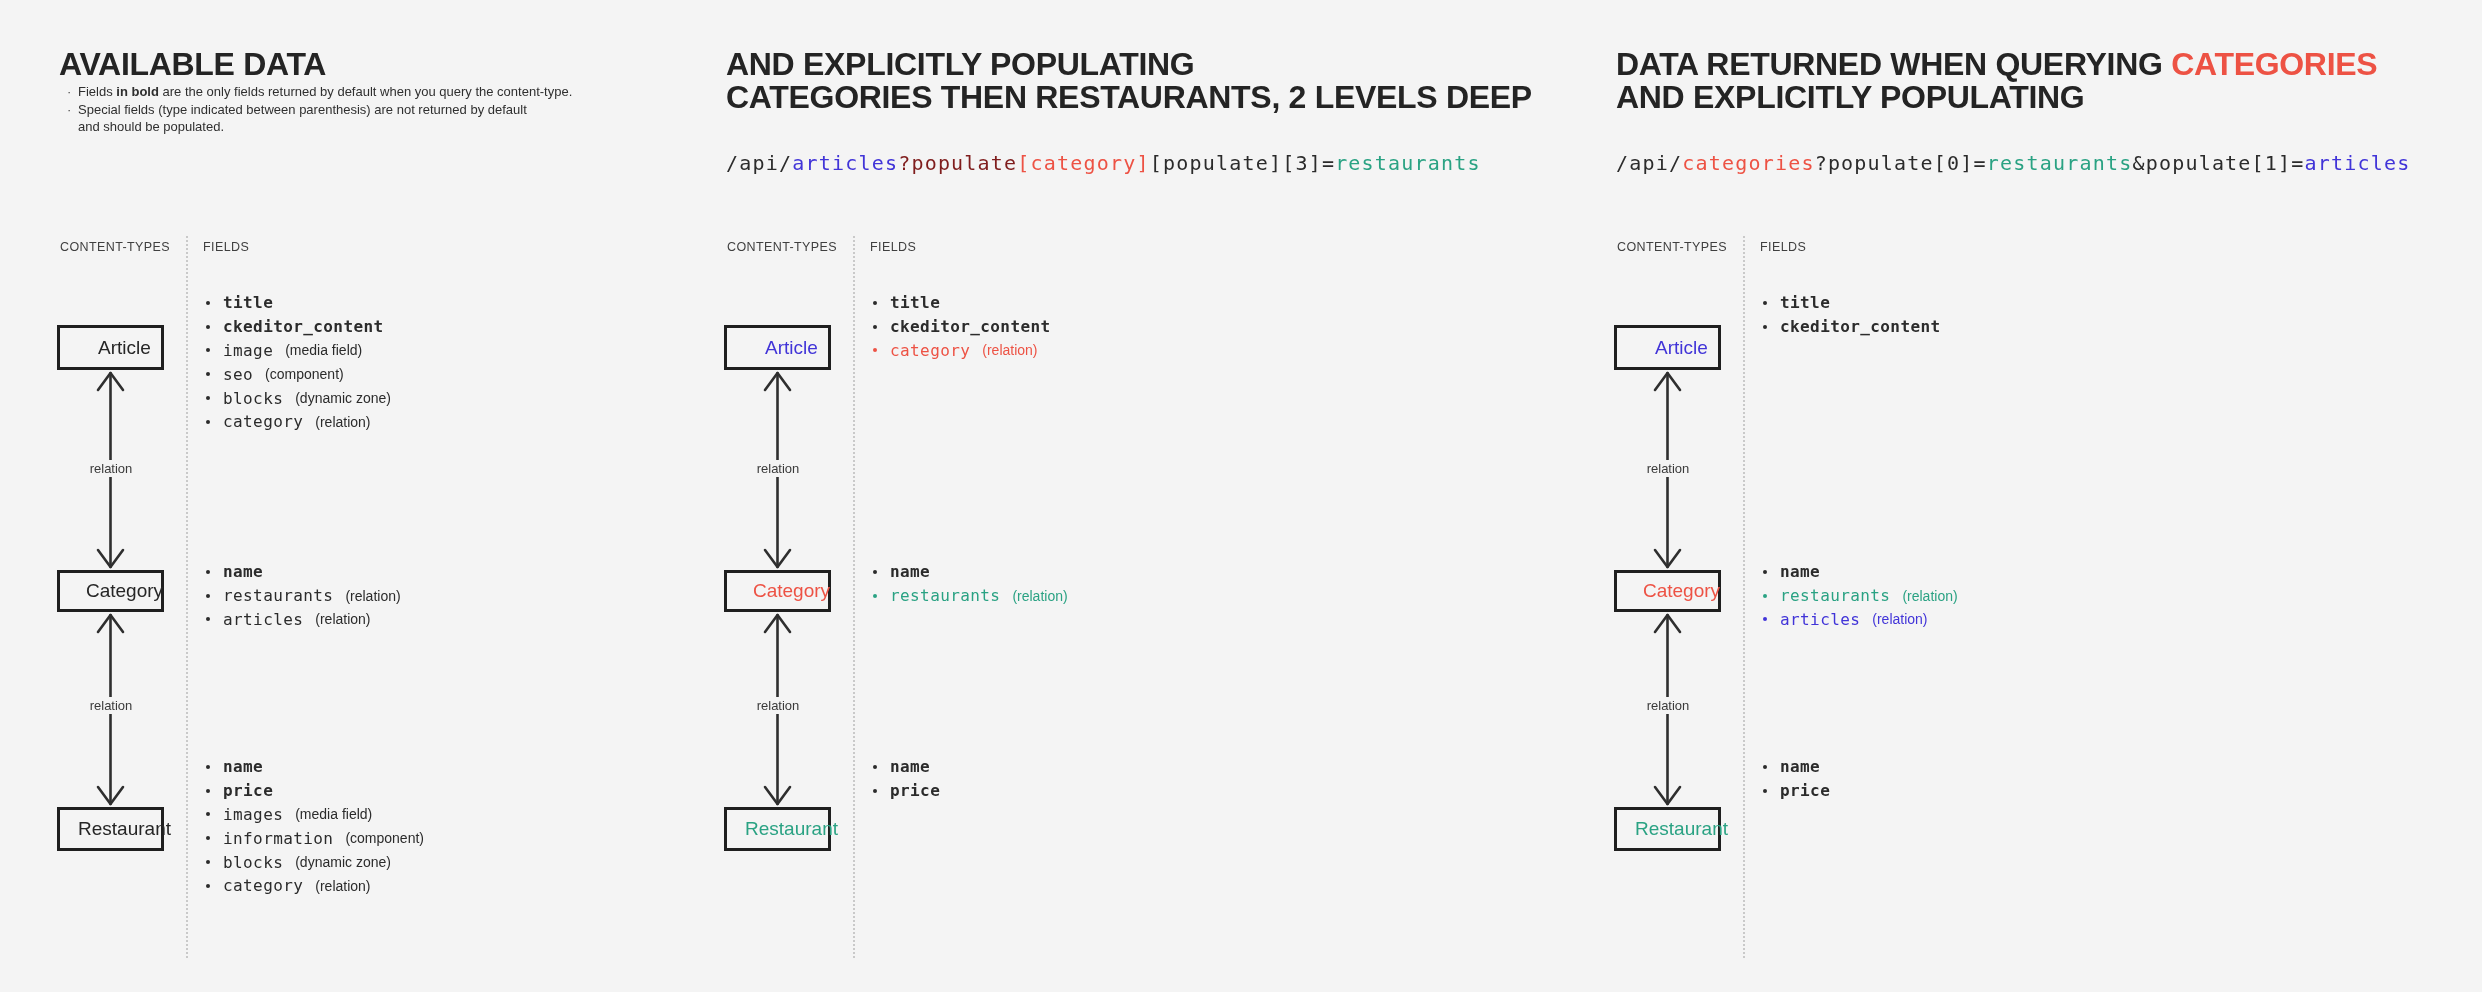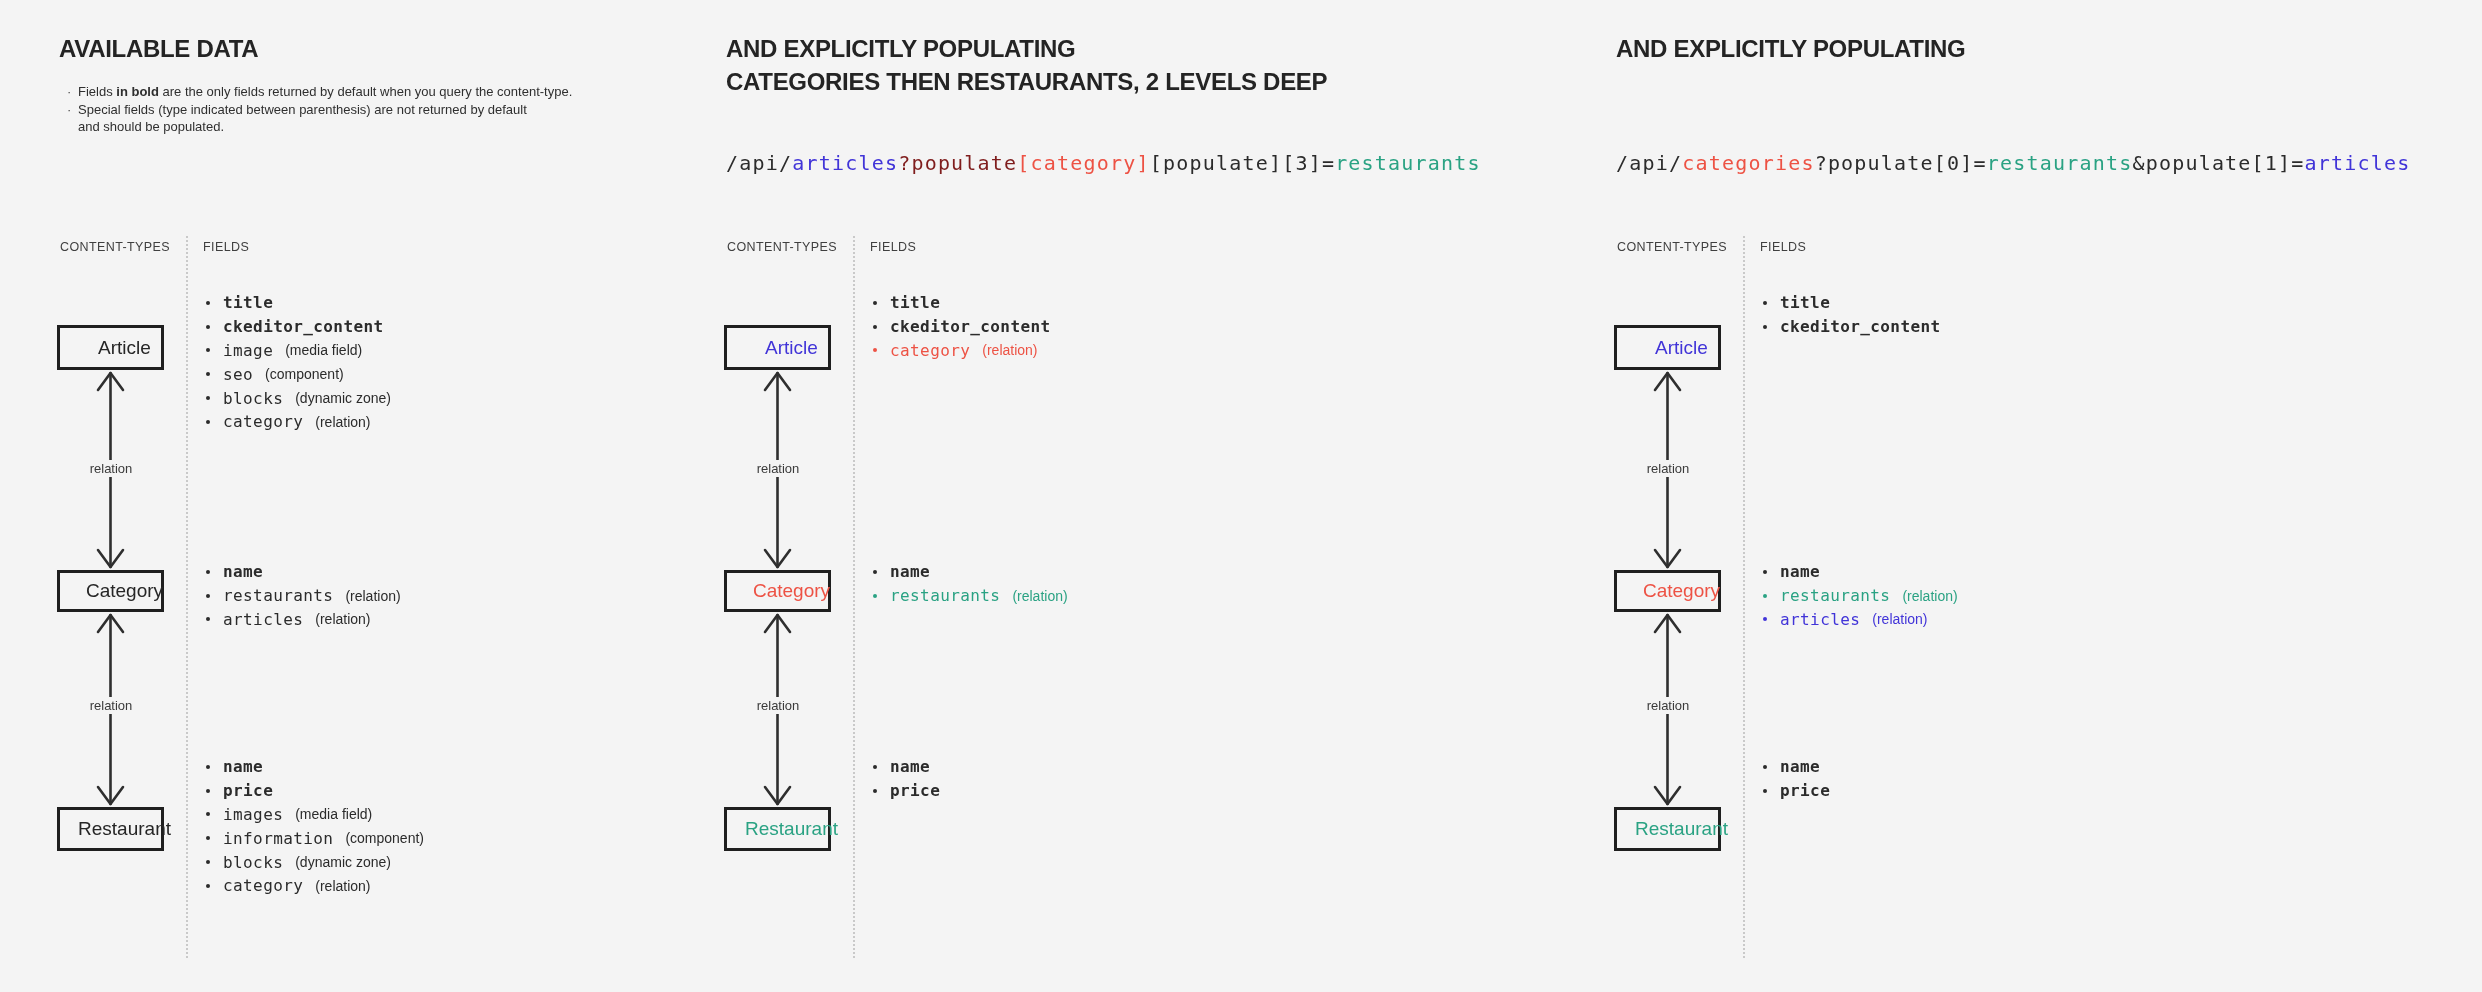--- a/index.html
+++ b/index.html
@@ -1,21 +1,21 @@
 <!DOCTYPE html>
 <html><head>
 <meta charset="utf-8">
 <style>
   html,body{margin:0;padding:0;background:#f4f4f4;}
   .canvas{position:relative;width:2482px;height:992px;background:#f4f4f4;overflow:hidden;
           font-family:"Liberation Sans",sans-serif;color:#262626;}
   .col{position:absolute;top:0;width:640px;}
   #c1{left:57px}#c2{left:724px}#c3{left:1614px}
 
-  .ttl{position:absolute;left:2px;top:32px;font-weight:bold;font-size:24px;line-height:33px;
+  .ttl{position:absolute;left:2px;top:48px;font-weight:bold;font-size:32px;line-height:33px;
        letter-spacing:-0.3px;color:#242424;white-space:nowrap;}
   .notes{position:absolute;left:10px;top:83px;font-size:13px;line-height:17.5px;color:#2f2f2f;}
   .nline{position:relative;padding-left:11px;white-space:nowrap;}
   .nb{position:absolute;left:0;top:0;color:#4a4a4a;}
 
   .url{position:absolute;left:2px;top:151px;font-family:"DejaVu Sans Mono",monospace;
        font-size:20px;letter-spacing:1.2px;white-space:nowrap;}
 
   .hdr{position:absolute;top:240px;font-size:12.5px;letter-spacing:0.4px;color:#3f3f3f;white-space:nowrap;}
   .hdr.l{left:3px}.hdr.r{left:146px}
@@ -242,20 +242,21 @@
         </li>
       <li>
           <span class="fdot" style="background: rgb(43, 43, 43);"></span>
           <span class="fname b" style="color: rgb(43, 43, 43);">price</span>
         </li>
     </ul>
   </div>
 
   <div class="col" id="c3">
     <div class="ttl">
+      <div><span>DATA RETURNED WHEN QUERYING </span><span style="color: rgb(237, 82, 68);">CATEGORIES</span></div>
       <div>AND EXPLICITLY POPULATING</div>
     </div>
 
     <div class="url">
       <span style="color: rgb(43, 43, 43);">/api/</span><span style="color: rgb(237, 82, 68);">categories</span><span style="color: rgb(43, 43, 43);">?populate[0]=</span><span style="color: rgb(42, 162, 131);">restaurants</span><span style="color: rgb(43, 43, 43);">&amp;populate[1]=</span><span style="color: rgb(65, 52, 216);">articles</span>
     </div>
 
     <div class="hdr l">CONTENT-TYPES</div>
     <div class="hdr r">FIELDS</div>
     <div class="dotline"></div>

